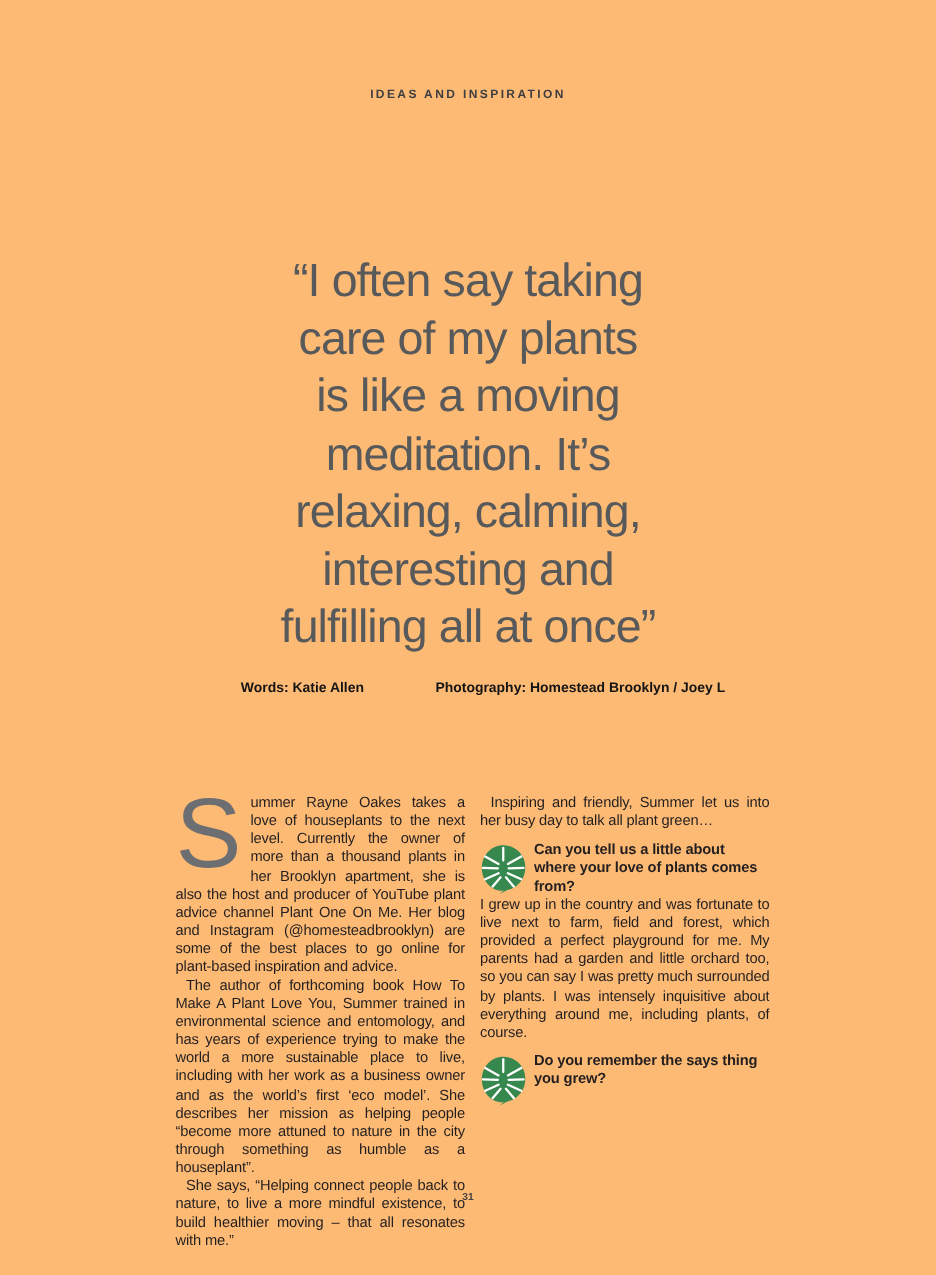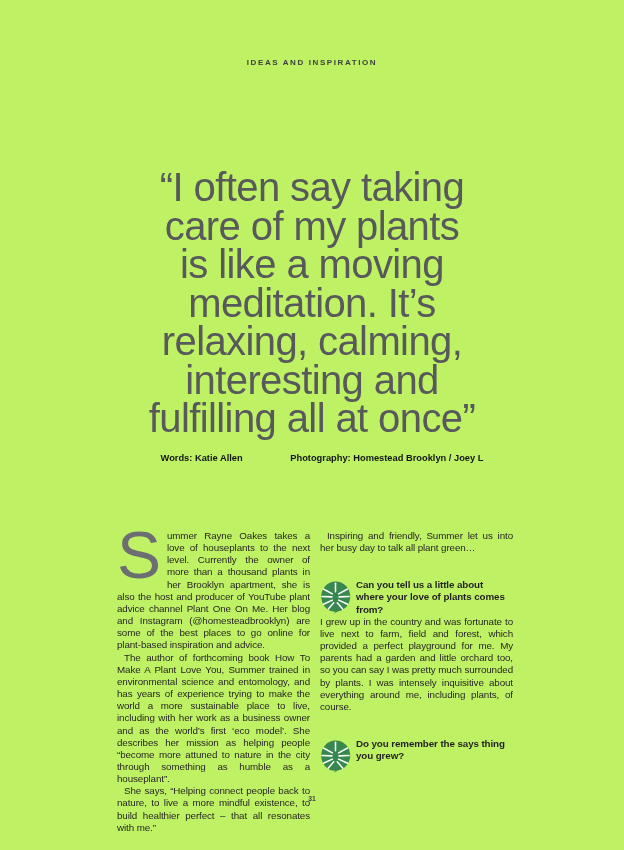--- a/index.html
+++ b/index.html
@@ -1,35 +1,35 @@
 <!DOCTYPE html>
 <html><head>
 <meta charset="utf-8">
 <style>
   html, body { margin:0; padding:0; background:#e8e8e8; }
   .page {
     position:relative;
     width:624px; height:850px;
     margin:0 auto;
-    background:#bef264;
+    background:#fdba74;
     font-family:"Liberation Sans", sans-serif;
     color:#231f20;
     overflow:hidden;
   }
   .kicker {
     position:absolute; top:58px; left:0; width:624px;
     text-align:center;
     font-size:8px; font-weight:bold;
     letter-spacing:1.6px;
     color:#3e3e40;
   }
   .pull-quote {
     position:absolute; top:168px; left:112px; width:400px;
     text-align:center;
-    font-size:40px; line-height:38.5px;
+    font-size:31px; line-height:38.5px;
     letter-spacing:-0.6px;
     color:#58595b;
     white-space:pre-line;
   }
   .byline {
     position:absolute; top:453px; left:0; width:624px;
     text-align:center;
     font-size:9.3px; font-weight:bold;
     color:#141414;
   }
@@ -50,21 +50,21 @@
   }
   .col p { margin:0; }
   .indent { text-indent:7px; }
   .dropcap {
     float:left;
     font-size:66px;
     line-height:48px;
     color:#6d6e71;
     margin:1px 6px 0 0;
   }
-  .qa { clear:both; margin-top:25px; overflow:hidden; }
+  .qa { clear:both; margin-top:7px; overflow:hidden; }
   .leaf {
     float:left;
     width:31px; height:33px;
     margin:2px 5px 0 0;
   }
   .question { font-weight:bold; text-align:left; }
   .pageno {
     position:absolute; top:795px; left:0; width:624px;
     text-align:center;
     font-size:6.8px; font-weight:bold;
@@ -89,21 +89,21 @@
   <div class="byline">
     <span class="credit">Words: Katie Allen</span>
     <span class="credit">Photography: Homestead Brooklyn / Joey L</span>
   </div>
 
   <div class="columns">
 
     <div class="col">
       <p><span class="dropcap">S</span><span>ummer Rayne Oakes takes a love of houseplants to the next level. Currently the owner of more than a thousand plants in her Brooklyn apartment, she is also the host and producer of YouTube plant advice channel Plant One On Me. Her blog and Instagram (@homesteadbrooklyn) are some of the best places to go online for plant-based inspiration and advice.</span></p>
       <p class="indent">The author of forthcoming book How To Make A Plant Love You, Summer trained in environmental science and entomology, and has years of experience trying to make the world a more sustainable place to live, including with her work as a business owner and as the world’s first ‘eco model’. She describes her mission as helping people “become more attuned to nature in the city through something as humble as a houseplant”.</p>
-      <p class="indent">She says, “Helping connect people back to nature, to live a more mindful existence, to build healthier perfect – that all resonates with me.”</p>
+      <p class="indent">She says, “Helping connect people back to nature, to live a more mindful existence, to build healthier moving – that all resonates with me.”</p>
     </div>
 
     <div class="col">
       <p class="indent">Inspiring and friendly, Summer let us into her busy day to talk all plant green…</p>
 
       <div class="qa">
         <svg class="leaf" viewBox="0 0 34 37" xmlns="http://www.w3.org/2000/svg">
           <path fill="#37884e" d="M17,0.5 C8,0.5 1,8 1,17.5 C1,27 8,34.5 16,34.5 C16.4,34.5 16.9,34.5 17.3,34.4 L14.5,37 L20,34 C28,32.5 33.5,25.5 33.5,17 C33.5,7.5 26,0.5 17,0.5 Z"></path>
           <g stroke="#ffffff" stroke-width="1.7" stroke-linecap="round" fill="none">
             <line x1="17" y1="2.5" x2="17" y2="12"></line>

